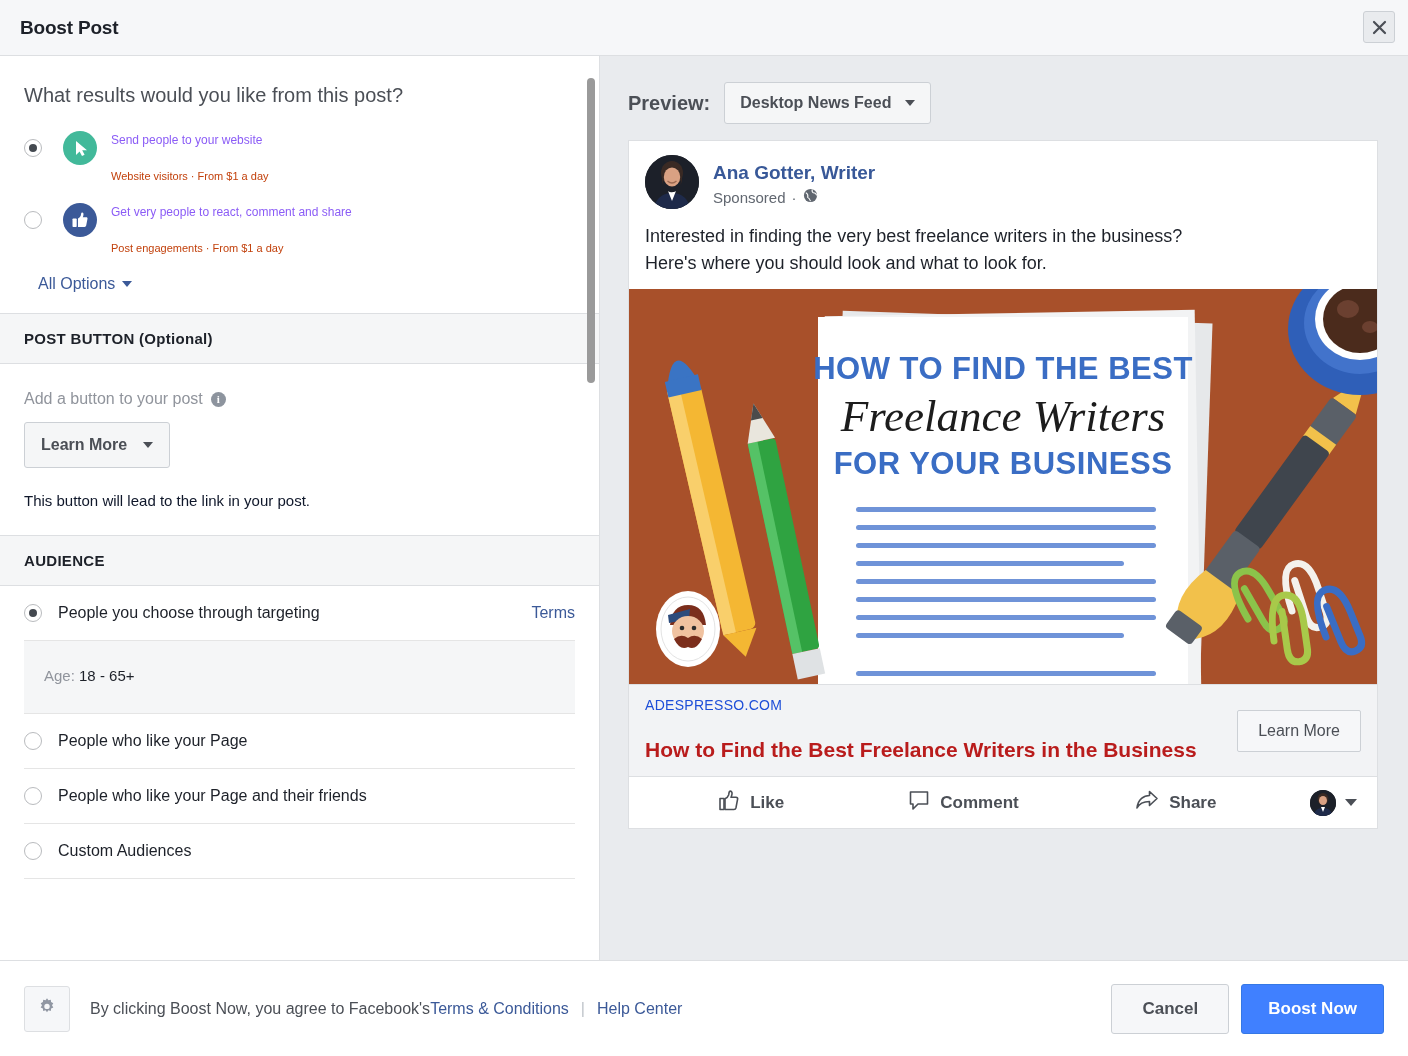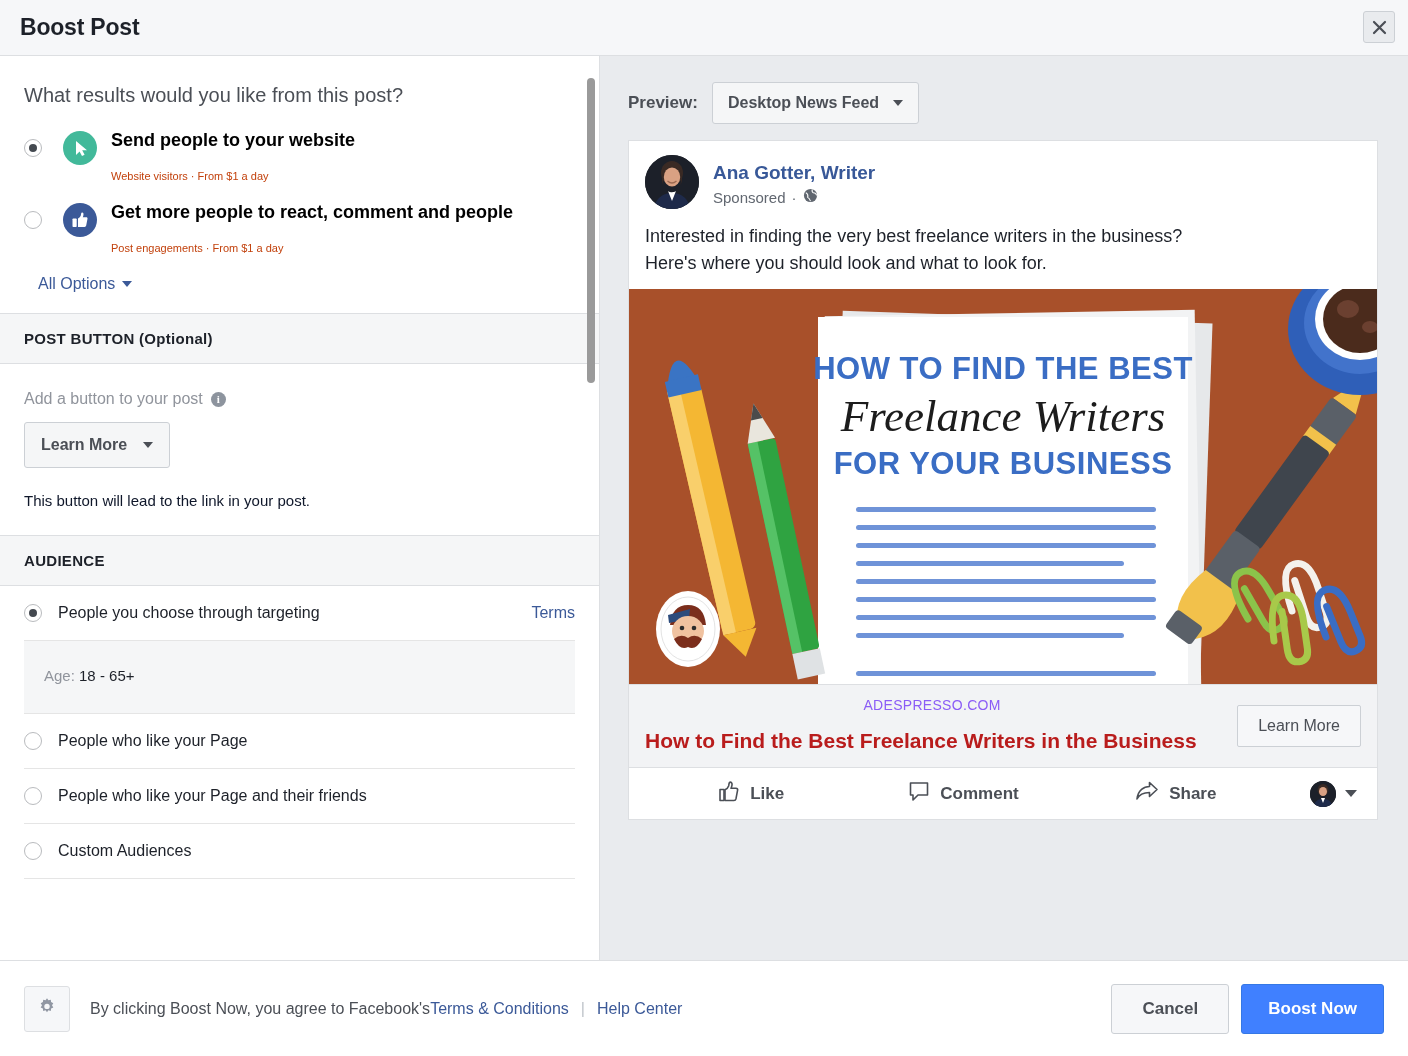--- a/index.html
+++ b/index.html
@@ -20,21 +20,21 @@
 
   
   .titlebar {
     position: relative;
     height: 56px; min-height: 56px;
     background: #f6f7f9;
     border-bottom: 1px solid #dddfe2;
     display: flex; align-items: center;
   }
   .titlebar-title {
-    font-size: 23px; font-weight: bold; color: #1d2129;
+    font-size: 19px; font-weight: bold; color: #1d2129;
     padding-left: 20px; letter-spacing: -0.2px;
   }
   .close-btn {
     position: absolute; right: 13px; top: 11px;
     width: 32px; height: 32px;
     background: #e9ebee;
     border: 1px solid #ccd0d5;
     border-radius: 3px;
     display: flex; align-items: center; justify-content: center;
     cursor: pointer;
@@ -107,21 +107,21 @@
   .goal-icon {
     width: 34px; height: 34px; min-width: 34px;
     border-radius: 50%;
     margin: 4px 14px 0 21px;
     display: flex; align-items: center; justify-content: center;
   }
   .goal-icon.teal { background: #42b99a; }
   .goal-icon.blue { background: #3b5998; }
   .goal-text { padding-top: 2px; }
   .goal-title {
-    font-size: 18px; font-weight: bold; color: #000000;
+    font-size: 12px; font-weight: normal; color: #8b5cf6;
     line-height: 22px;
   }
   .goal-sub {
     font-size: 11px; color: #c2410c; line-height: 22px; margin-top: 14px;
   }
 
   .all-options {
     padding: 10px 24px 20px 38px;
     font-size: 16px; color: #3b5998;
     cursor: pointer;
@@ -202,21 +202,21 @@
     flex: 1;
     background: #e9ebee;
     padding: 26px 28px 0 28px;
     overflow: hidden;
   }
   .preview-bar {
     display: flex; align-items: center; gap: 14px;
     margin-bottom: 16px;
   }
   .preview-label {
-    font-size: 17px; font-weight: bold; color: #4b4f56;
+    font-size: 20px; font-weight: bold; color: #4b4f56;
   }
   .preview-select {
     background: #f5f6f7;
     border: 1px solid #ccd0d5;
     border-radius: 3px;
     padding: 11px 15px;
     font-size: 16px; font-weight: bold; color: #4b4f56;
     display: inline-flex; align-items: center; gap: 14px;
     cursor: pointer;
   }
@@ -260,22 +260,22 @@
 
   .link-card {
     background: #f2f3f5;
     border-top: 1px solid #dddfe2;
     border-bottom: 1px solid #dddfe2;
     padding: 12px 16px;
     display: flex; align-items: center;
   }
   .link-card-text { flex: 1; padding-right: 18px; }
   .link-domain {
-    font-size: 14px; color: #8b5cf6; letter-spacing: 0.3px;
-    text-transform: uppercase; margin-bottom: 13px; text-align: center;
+    font-size: 14px; color: #1d4ed8; letter-spacing: 0.3px;
+    text-transform: uppercase; margin-bottom: 22px;
   }
   .link-title {
     font-size: 21px; font-weight: bold; color: #b91c1c;
     line-height: 29px;
   }
   .cta-btn {
     background: #f6f7f9;
     border: 1px solid #ccd0d5;
     border-radius: 2px;
     padding: 11px 20px;
@@ -388,21 +388,21 @@
         
         <div class="goal-row">
           <div class="radio"></div>
           <div class="goal-icon blue">
             <svg width="20" height="20" viewBox="0 0 20 20">
               <rect x="2.5" y="8.5" width="4.2" height="8.5" rx="0.8" fill="#ffffff"></rect>
               <path d="M8 17 L8 8.6 C8 8.6 10.2 7.6 10.8 5.6 C11.2 4.2 10.9 2.6 12.2 2.6 C13.4 2.6 13.7 3.9 13.4 5.3 C13.2 6.3 12.8 7.3 12.8 7.3 L16.3 7.3 C17.2 7.3 17.7 8 17.5 8.8 L16.2 15.6 C16 16.5 15.4 17 14.6 17 Z" fill="#ffffff"></path>
             </svg>
           </div>
           <div class="goal-text">
-            <div class="goal-title">Get more people to react, comment and people</div>
+            <div class="goal-title">Get very people to react, comment and share</div>
             <div class="goal-sub">Post engagements · From $1 a day</div>
           </div>
         </div>
 
         <div class="all-options">
           <span>All Options</span>
           <span class="caret"></span>
         </div>
 
         

